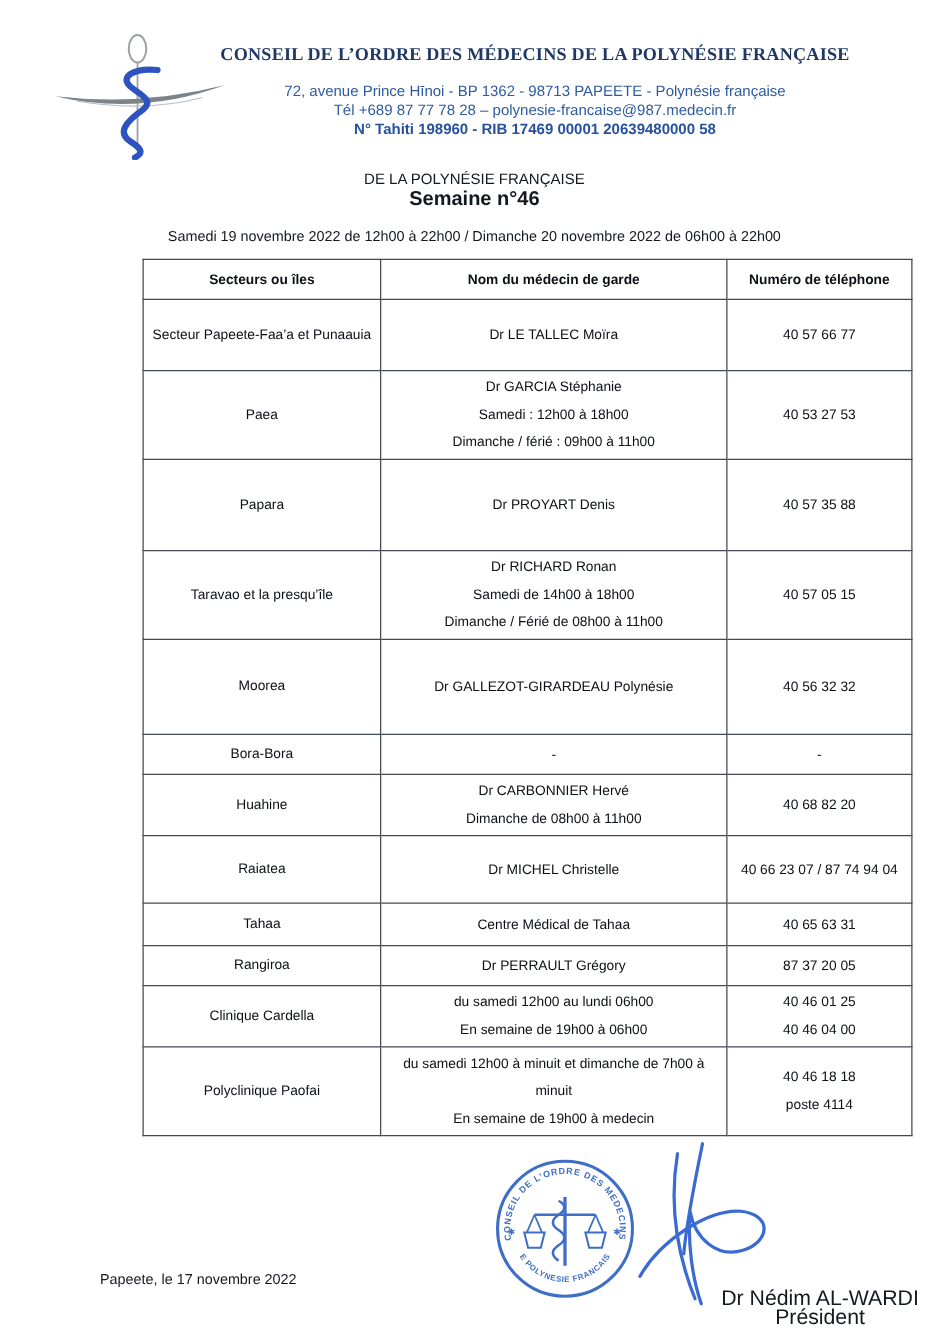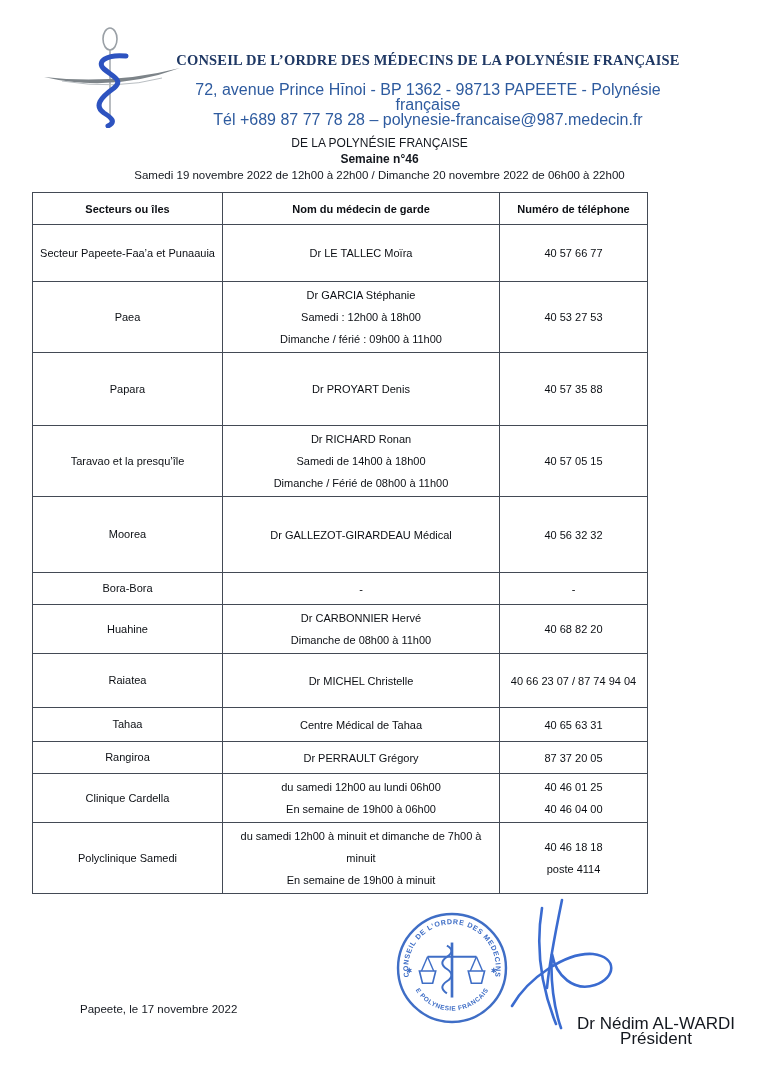--- a/index.html
+++ b/index.html
@@ -6,33 +6,33 @@
   body{
     width:759px;height:1075px;background:#ffffff;position:relative;
     font-family:"Liberation Sans",sans-serif;color:#0c0f14;overflow:hidden;
   }
   
   .header{position:relative;height:134px;}
   .logo{position:absolute;left:42px;top:26px;width:140px;height:102px;}
   .header-text{position:absolute;left:168px;top:36px;width:520px;text-align:center;}
   .org-name{
     font-family:"Liberation Serif",serif;font-weight:bold;font-size:14.5px;
-    color:#1f3864;letter-spacing:.2px;margin-bottom:13px;white-space:nowrap;margin-top:16px;
-  }
-  .addr{font-size:16px;color:#2e5b9f;line-height:15px;}
+    color:#1f3864;letter-spacing:.2px;margin-bottom:13px;white-space:nowrap;
+  }
+  .addr{font-size:12px;color:#2e5b9f;line-height:15px;}
   .addr.bold{font-weight:bold;color:#27519c;}
   
   .doc-title{text-align:center;margin-top:2px;color:#14181f;}
   .doc-title .t1,.doc-title .t2{font-size:12px;line-height:15px;}
-  .doc-title .t3{font-size:12px;font-weight:bold;line-height:15px;margin-top:1px;}
-  .doc-title .t4{font-size:11.5px;line-height:15px;margin-top:1px;}
+  .doc-title .t3{font-size:16px;font-weight:bold;line-height:15px;margin-top:1px;}
+  .doc-title .t4{font-size:11.5px;line-height:15px;margin-top:16px;}
   
   table.garde{
     border-collapse:collapse;table-layout:fixed;
-    width:615px;margin:9px 0 0 32px;
+    width:615px;margin:9px 0 0 114px;
   }
   table.garde th,table.garde td{
     border:1px solid #434a55;vertical-align:middle;text-align:center;
     font-size:11px;padding:2px 3px;color:#0c0f14;word-wrap:break-word;
   }
   table.garde th{font-weight:bold;height:27px;}
   .col1{width:190px;} .col2{width:277px;} .col3{width:148px;}
   .sector-text{line-height:15px;}
   .cell-line{line-height:22px;}
   tbody tr:nth-child(1){height:57px;}
@@ -68,20 +68,21 @@
     <path d="M2,51 Q 70,67 138,42 Q 72,59 2,51 Z" fill="#7d8489"></path>
     <path d="M20,55 Q 75,64 120,52" fill="none" stroke="#b9bec2" stroke-width="1"></path>
 
     <path d="M84,30 C64,28 54,36 62,43 C70,50 82,54 72,62
              C58,72 52,80 62,87 C70,92 74,96 66,100" fill="none" stroke="#2d53c0" stroke-width="5" stroke-linecap="round"></path>
   </svg>
   <div class="header-text">
     <div class="org-name">CONSEIL DE L’ORDRE DES MÉDECINS DE LA POLYNÉSIE FRANÇAISE</div>
     <div class="addr">72, avenue Prince Hīnoi - BP 1362 - 98713 PAPEETE - Polynésie française</div>
     <div class="addr">Tél +689 87 77 78 28 – polynesie-francaise@987.medecin.fr</div>
+    <div class="addr bold">N° Tahiti 198960 - RIB 17469 00001 20639480000 58</div>
   </div>
 </div>
 
 <div class="doc-title">
   <div class="t2">DE LA POLYNÉSIE FRANÇAISE</div>
   <div class="t3">Semaine n°46</div>
   <div class="t4">Samedi 19 novembre 2022 de 12h00 à 22h00 / Dimanche 20 novembre 2022 de 06h00 à 22h00</div>
 </div>
 
 <table class="garde">
@@ -144,21 +145,21 @@
         </td>
         <td>
           <div class="cell-line">40 57 05 15</div>
         </td>
       </tr>
       <tr>
         <td>
           <div class="sector-text">Moorea</div>
         </td>
         <td>
-          <div class="cell-line">Dr GALLEZOT-GIRARDEAU Médical</div>
+          <div class="cell-line">Dr GALLEZOT-GIRARDEAU Polynésie</div>
         </td>
         <td>
           <div class="cell-line">40 56 32 32</div>
         </td>
       </tr>
       <tr>
         <td>
           <div class="sector-text">Bora-Bora</div>
         </td>
         <td>
@@ -221,25 +222,25 @@
           <div class="cell-line">du samedi 12h00 au lundi 06h00</div>
           <div class="cell-line">En semaine de 19h00 à 06h00</div>
         </td>
         <td>
           <div class="cell-line">40 46 01 25</div>
           <div class="cell-line">40 46 04 00</div>
         </td>
       </tr>
       <tr>
         <td>
-          <div class="sector-text">Polyclinique Samedi</div>
+          <div class="sector-text">Polyclinique Paofai</div>
         </td>
         <td>
           <div class="cell-line">du samedi 12h00 à minuit et dimanche de 7h00 à minuit</div>
-          <div class="cell-line">En semaine de 19h00 à minuit</div>
+          <div class="cell-line">En semaine de 19h00 à medecin</div>
         </td>
         <td>
           <div class="cell-line">40 46 18 18</div>
           <div class="cell-line">poste 4114</div>
         </td>
       </tr>
     </tbody>
 </table>
 
 <div class="sign-area">

